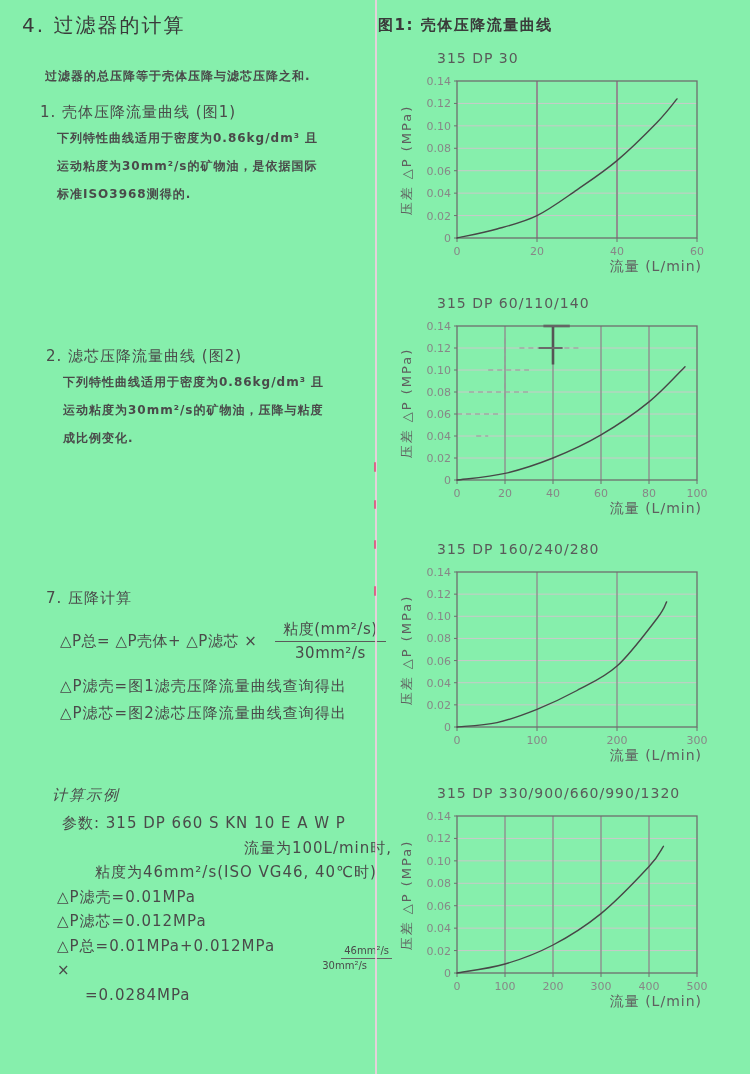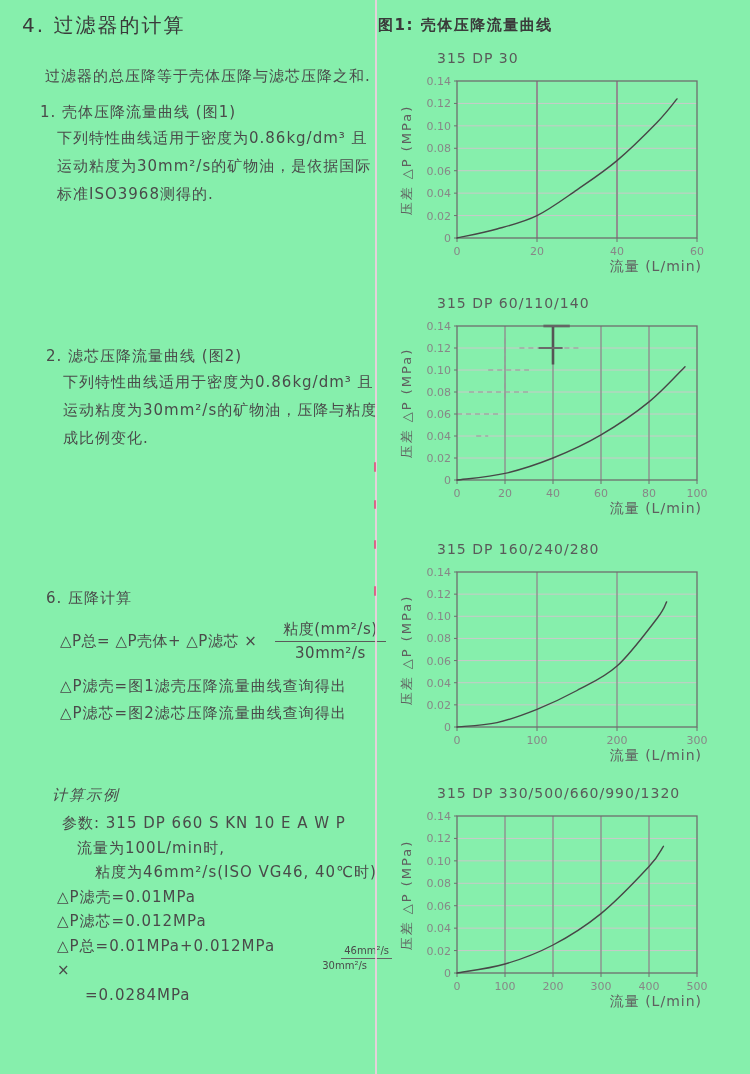--- a/index.html
+++ b/index.html
@@ -4,21 +4,21 @@
 <style>
   html,body{margin:0;padding:0;background:#ffffff;}
   .page{
     position:relative;width:750px;height:1074px;margin:0 auto;
     background:#86efac;overflow:hidden;
     font-family:"DejaVu Sans",sans-serif;color:#4a4a4a;
   }
   .abs{position:absolute;}
   
   .page-title{font-size:20px;color:#3a3a3a;letter-spacing:2px;}
-  .body-text{font-size:15px;letter-spacing:1px;line-height:28px;}
+  .body-text{font-size:12px;letter-spacing:1px;line-height:28px;font-weight:bold;}
   .sec-heading{font-size:15px;letter-spacing:1px;line-height:24px;}
   .sec-lines{padding-left:17px;}
   .formula-row{display:flex;align-items:center;gap:18px;margin:10px 0 10px 14px;font-size:15px;letter-spacing:.5px;}
   .frac{display:inline-flex;flex-direction:column;align-items:center;line-height:1.25;}
   .frac .num{border-bottom:1.4px solid #5a5a5a;padding:0 8px 2px;}
   .frac .den{padding-top:2px;}
   .note-line{margin-left:14px;font-size:15px;letter-spacing:1px;line-height:27px;}
   .ex-heading{font-size:15px;letter-spacing:2px;line-height:24px;font-style:italic;}
   .ex-line{font-size:15px;letter-spacing:1px;line-height:24.5px;}
   .frac.small{font-size:10px;line-height:1.15;letter-spacing:0;}
@@ -61,36 +61,36 @@
   <div class="abs" style="left:46px;top:344px;width:335px;">
     <div class="sec-heading">2. 滤芯压降流量曲线 (图2)</div>
     <div class="sec-lines body-text">
       <div>下列特性曲线适用于密度为0.86kg/dm³ 且</div>
       <div>运动粘度为30mm²/s的矿物油，压降与粘度</div>
       <div>成比例变化.</div>
     </div>
   </div>
 
   <div class="abs" style="left:46px;top:586px;width:340px;">
-    <div class="sec-heading">6. 压降计算</div>
+    <div class="sec-heading">7. 压降计算</div>
     <div class="formula-row">
       <span>△P总= △P壳体+ △P滤芯 ×</span>
       <span class="frac">
         <span class="num">粘度(mm²/s)</span>
         <span class="den">30mm²/s</span>
       </span>
     </div>
     <div class="note-line">△P滤壳=图1滤壳压降流量曲线查询得出</div>
     <div class="note-line">△P滤芯=图2滤芯压降流量曲线查询得出</div>
   </div>
 
   <div class="abs" style="left:52px;top:783px;width:340px;">
     <div class="ex-heading">计算示例</div>
     <div class="ex-line" style="margin-left:10px;margin-top:4px;">参数: 315 DP 660 S KN 10 E A W P</div>
-    <div class="ex-line" style="margin-left:25px;">流量为100L/min时,</div>
+    <div class="ex-line" style="margin-left:25px;text-align:right;">流量为100L/min时,</div>
     <div class="ex-line" style="margin-left:43px;">粘度为46mm²/s(ISO VG46, 40℃时)</div>
     <div class="ex-line" style="margin-left:5px;">△P滤壳=0.01MPa</div>
     <div class="ex-line" style="margin-left:5px;">△P滤芯=0.012MPa</div>
     <div class="ex-line" style="margin-left:5px;display:flex;align-items:center;gap:13px;">
       <span>△P总=0.01MPa+0.012MPa ×</span>
       <span class="frac small">
         <span class="num">46mm²/s</span>
         <span class="den">30mm²/s</span>
       </span>
     </div>
@@ -234,21 +234,21 @@
         <line x1="74" y1="27.142857142857167" x2="77" y2="27.142857142857167" stroke="#6e6e6e" stroke-width="1"></line>
         <text class="tick" x="71" y="31.142857142857167" text-anchor="end">0.12</text>
         <line x1="74" y1="5" x2="77" y2="5" stroke="#6e6e6e" stroke-width="1"></line>
         <text class="tick" x="71" y="9" text-anchor="end">0.14</text>
         <path d="M77,160C83.7,159.3 103.7,158.5 117.0,155.6C130.3,152.6 143.7,147.6 157.0,142.3C170.3,136.9 183.7,130.7 197.0,123.5C210.3,116.3 223.7,111.1 237.0,99.1C250.3,87.1 268.7,62.2 277.0,51.5C285.3,40.8 285.0,37.7 286.6,34.9" fill="none" stroke="#474747" stroke-width="1.4" stroke-linecap="round"></path>
       </svg>
     <div class="chart-xlabel" style="top: 214px;">流量 (L/min)</div>
   </div>
 
   <div class="chart" style="top:777px;">
-    <div class="chart-title">315 DP 330/500/660/990/1320</div>
+    <div class="chart-title">315 DP 330/900/660/990/1320</div>
     <div class="chart-ylabel" style="top: 117.5px;">压差 △P (MPa)</div>
     <svg class="chart-svg" width="345" height="187">
         <line x1="77" y1="139.57142857142858" x2="317" y2="139.57142857142858" stroke="#c9c9c9" stroke-width="1"></line>
         <line x1="77" y1="117.14285714285714" x2="317" y2="117.14285714285714" stroke="#c9c9c9" stroke-width="1"></line>
         <line x1="77" y1="94.71428571428572" x2="317" y2="94.71428571428572" stroke="#c9c9c9" stroke-width="1"></line>
         <line x1="77" y1="72.28571428571429" x2="317" y2="72.28571428571429" stroke="#c9c9c9" stroke-width="1"></line>
         <line x1="77" y1="49.85714285714286" x2="317" y2="49.85714285714286" stroke="#c9c9c9" stroke-width="1"></line>
         <line x1="77" y1="27.428571428571445" x2="317" y2="27.428571428571445" stroke="#c9c9c9" stroke-width="1"></line>
         <line x1="125" y1="5" x2="125" y2="162" stroke="#8f8f8f" stroke-width="1.4"></line>
         <line x1="173" y1="5" x2="173" y2="162" stroke="#8f8f8f" stroke-width="1.4"></line>

